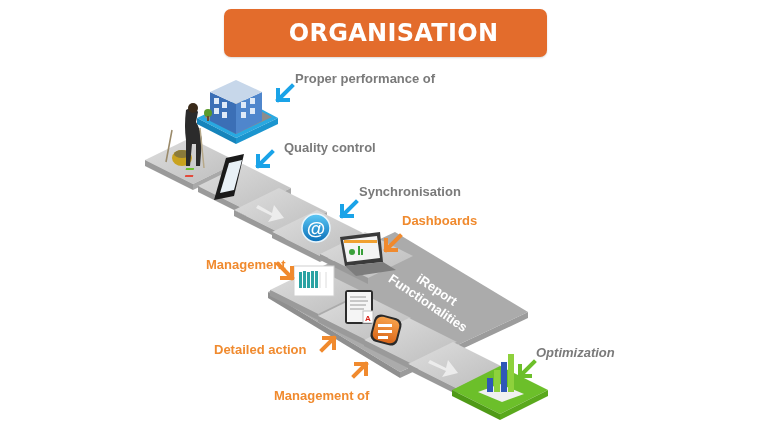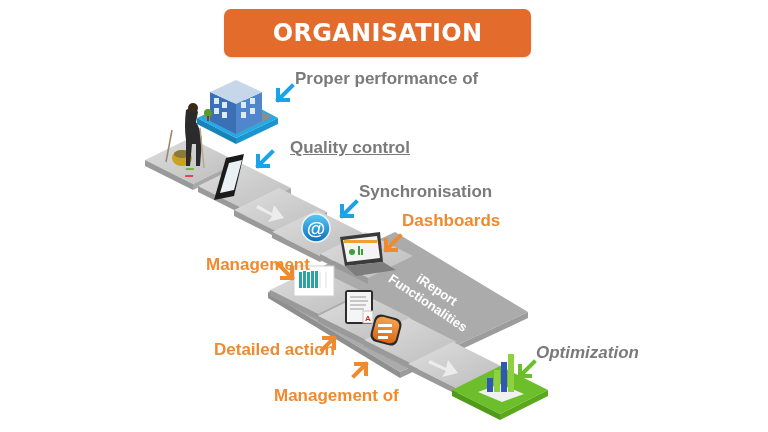--- a/index.html
+++ b/index.html
@@ -2,24 +2,25 @@
 <html><head>
   <meta charset="utf-8">
   <style>
     html, body { margin: 0; padding: 0; background: #ffffff; }
     body { width: 768px; height: 432px; position: relative; overflow: hidden; font-family: "Liberation Sans", sans-serif; }
     .title-box {
       position: absolute; left: 224px; top: 9px; width: 307px; height: 48px;
       background: #e36c2c; border-radius: 7px;
       display: flex; align-items: center; justify-content: center;
       box-shadow: 0 1px 2px rgba(0,0,0,0.15);
+      padding-left: 16px;
     }
     .title-box span { color: #ffffff; font-family: "DejaVu Sans", sans-serif; font-weight: bold; font-size: 24px; letter-spacing: 0.3px; }
     svg#diagram { position: absolute; left: 0; top: 0; }
-    .lbl { position: absolute; font-family: "Liberation Sans", sans-serif; font-weight: bold; font-size: 17px; line-height: 16px; white-space: nowrap; }
+    .lbl { position: absolute; font-family: "Liberation Sans", sans-serif; font-weight: bold; font-size: 13px; line-height: 16px; white-space: nowrap; }
     .lbl.grey { color: #7a7a7a; }
     .lbl.orange { color: #f08a2e; }
   </style>
 </head>
 <body>
 
 <div class="title-box">
   <span>ORGANISATION</span>
 </div>
 
@@ -231,21 +232,21 @@
 
   <g transform="translate(430,300) rotate(34)">
     <text x="0" y="-8" font-family="Liberation Sans, sans-serif" font-weight="bold" font-size="13" fill="#ffffff" text-anchor="middle">iReport</text>
     <text x="0" y="8" font-family="Liberation Sans, sans-serif" font-weight="bold" font-size="13" fill="#ffffff" text-anchor="middle">Functionalities</text>
   </g>
 </svg>
 
 <div class="lbl grey" style="left:295px; top:71px;">
   <div>Proper performance of</div>
 </div>
-<div class="lbl grey" style="left:290px; top:140px;text-decoration:underline;">Quality control</div>
+<div class="lbl grey" style="left:284px; top:140px;">Quality control</div>
 <div class="lbl grey" style="left:359px; top:184px;">Synchronisation</div>
 <div class="lbl orange" style="left:402px; top:213px;text-align:right;">Dashboards</div>
 <div class="lbl orange" style="left:206px; top:257px;">Management</div>
 <div class="lbl orange" style="left:214px; top:342px;">Detailed action</div>
 <div class="lbl orange" style="left:274px; top:388px;">
   <div>Management of</div>
 </div>
 <div class="lbl grey" style="left:536px; top:345px;font-style:italic;">Optimization</div>
 
 </body></html>

